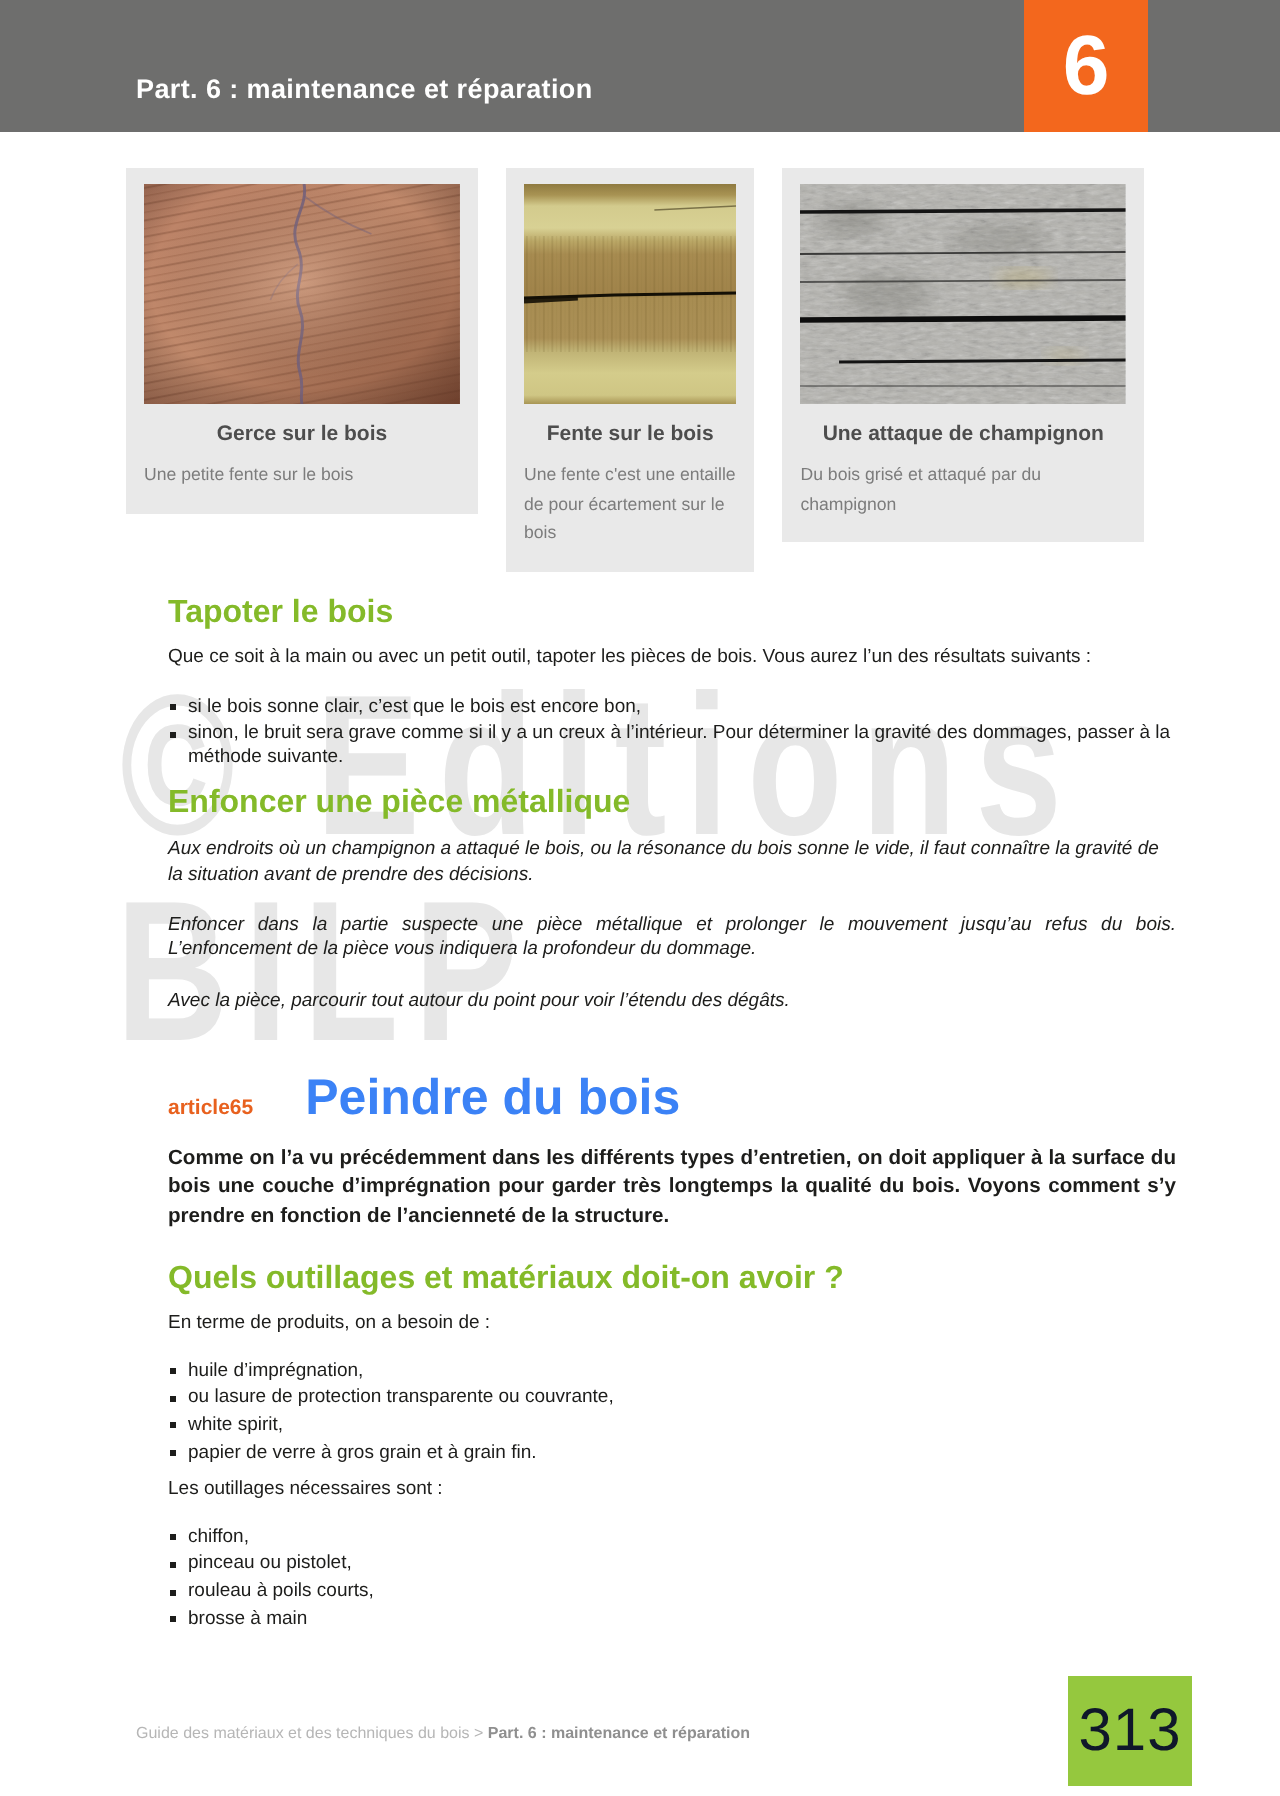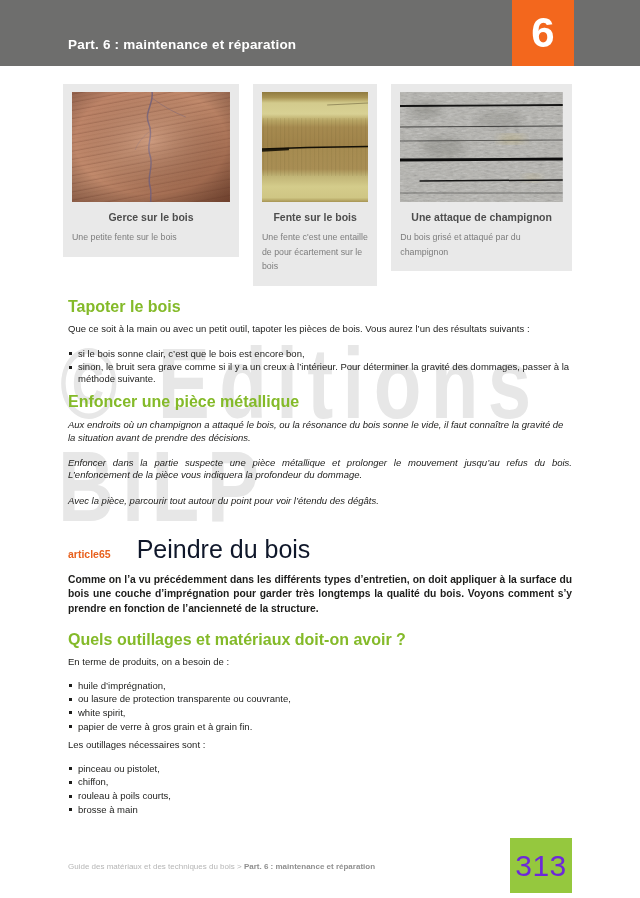--- a/index.html
+++ b/index.html
@@ -23,47 +23,47 @@
   .card{background:#e9e9e9;padding:8px 9px 12px;box-sizing:border-box;}
   .card.c1{width:183px;}
   .card.c2{width:129px;}
   .card.c3{width:188px;}
   .photo{display:block;width:100%;height:110px;}
   .photo svg{display:block;width:100%;height:110px;}
   .card-title{margin-top:9px;font-size:10.5px;font-weight:bold;color:#4d4d4d;text-align:center;line-height:1.25;padding:0 4px;}
   .card-desc{margin-top:6px;font-size:8.8px;color:#7c7c7c;line-height:1.65;}
 
   
-  .sec{position:absolute;left:68px;width:504px;}
+  .sec{position:absolute;left:84px;width:504px;}
   h2{margin:0 0 7px 0;font-size:16px;line-height:1.2;font-weight:bold;color:#84ba29;}
   p{margin:0 0 12px 0;font-size:9.5px;line-height:1.3;}
   .just{text-align:justify;}
   ul{margin:0;padding:0;list-style:none;}
   li{position:relative;padding-left:10px;font-size:9.5px;line-height:1.25;margin-bottom:1.8px;}
   li::before{content:"";position:absolute;left:1px;top:4.6px;width:3px;height:3px;background:#1d1d1b;}
 
   .sec-tapoter{top:297px;}
   .sec-enfoncer{top:392px;}
   .sec-enfoncer h2{margin-bottom:8px;}
   .sec-enfoncer p{margin-bottom:13px;font-style:italic;}
 
   .sec-peindre{top:536px;}
   .article-row{display:flex;align-items:baseline;gap:26px;margin-bottom:9px;}
   .article-label{font-size:10.5px;font-weight:bold;color:#e8611e;}
-  h1{margin:0;font-size:25px;line-height:1.1;font-weight:normal;color:#0f172a;}
+  h1{margin:0;font-size:25px;line-height:1.1;font-weight:bold;color:#3b82f6;}
   .lead{font-size:10.3px;font-weight:bold;line-height:1.45;}
 
   .sec-outillages{top:630px;}
   .sec-outillages p{margin-bottom:11px;}
   .sec-outillages ul{margin-bottom:7px;}
 
   
   .crumb{position:absolute;left:68px;top:862px;font-size:8px;color:#b6b6b6;}
   .crumb b{color:#8f8f8f;}
-  .page-box{position:absolute;left:510px;top:838px;width:62px;height:55px;background:#95c83e;color:#6d28d9;
+  .page-box{position:absolute;left:534px;top:838px;width:62px;height:55px;background:#95c83e;color:#0f172a;
     font-size:30px;display:flex;align-items:center;justify-content:center;letter-spacing:.5px;}
 </style>
 </head>
 <body>
 
 <div class="wm">
   <div class="wm1">© Editions</div>
   <div class="wm2">BILP</div>
 </div>
 
@@ -200,21 +200,21 @@
   <h2>Quels outillages et matériaux doit-on avoir ?</h2>
   <p>En terme de produits, on a besoin de :</p>
   <ul>
     <li>huile d’imprégnation,</li>
     <li>ou lasure de protection transparente ou couvrante,</li>
     <li>white spirit,</li>
     <li>papier de verre à gros grain et à grain fin.</li>
   </ul>
   <p>Les outillages nécessaires sont :</p>
   <ul>
+    <li>chiffon,</li>
     <li>pinceau ou pistolet,</li>
-    <li>chiffon,</li>
     <li>rouleau à poils courts,</li>
     <li>brosse à main</li>
   </ul>
 </div>
 
 <div class="crumb"><span>Guide des matériaux et des techniques du bois &gt; </span><b>Part. 6 : maintenance et réparation</b></div>
 <div class="page-box">313</div>
 
 </body></html>

